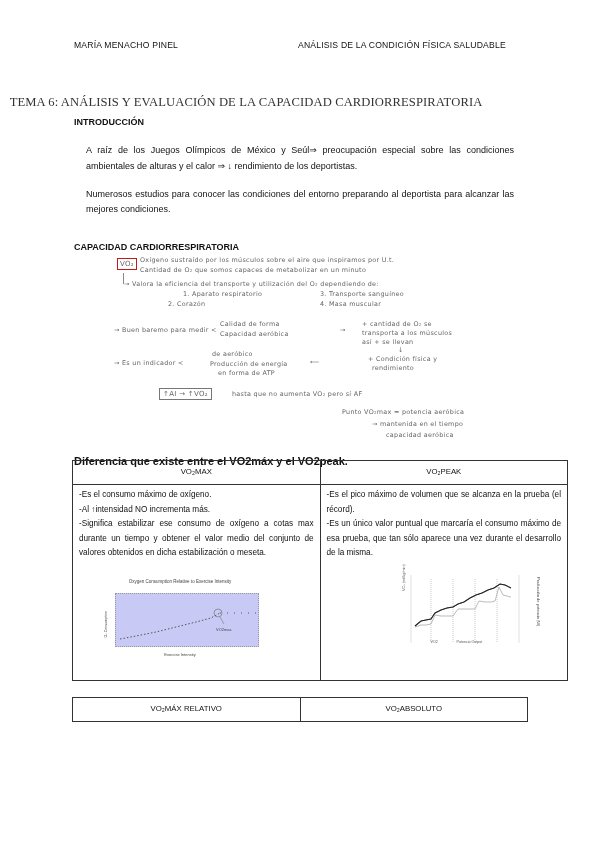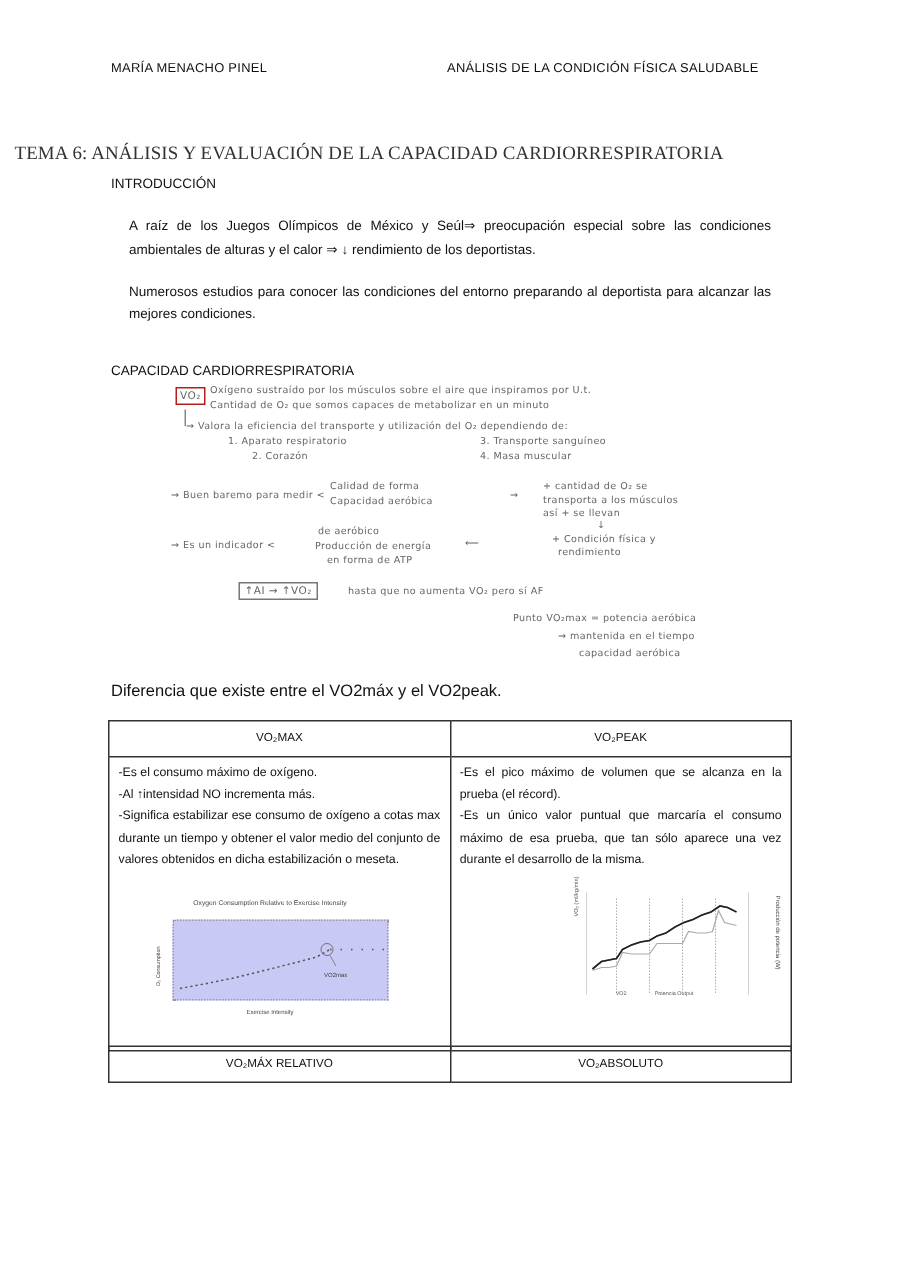--- a/index.html
+++ b/index.html
@@ -1,20 +1,20 @@
 <!DOCTYPE html>
 <html><head>
 <meta charset="utf-8">
 <style>
   html, body { margin:0; padding:0; background:#fff; }
   body { width:600px; height:848px; position:relative; overflow:hidden; font-family:"Liberation Sans", sans-serif; color:#111; }
   .abs { position:absolute; }
   .hdr { font-size:8.6px; letter-spacing:0.2px; top:40px; }
   .title { top:95px; left:0; width:492px; text-align:center; font-family:"Liberation Serif", serif; font-size:12.6px; color:#333; letter-spacing:0.1px; }
-  .sec { font-size:9px; font-weight:normal; }
+  .sec { font-size:9px; font-weight:bold; }
   .para { left:74px; width:452px; font-size:9px; line-height:15.8px; text-align:justify; }
   .para p { margin:12px; }
   .hw { font-family:"DejaVu Sans", sans-serif; font-size:6.4px; color:#666; white-space:nowrap; letter-spacing:0.3px; }
   table.t { position:absolute; border-collapse:collapse; font-size:8.2px; }
   table.t td { border:1.3px solid #333; vertical-align:top; padding:4px 6px; line-height:14.5px; }
   table.t td.h { text-align:center; vertical-align:middle; height:19px; padding:2px 6px; font-size:7.8px; }
   .j { text-align:justify; }
 </style>
 </head>
 <body>
@@ -31,21 +31,21 @@
 </div>
 
 <div class="abs sec" style="left:74px; top:242px;">CAPACIDAD CARDIORRESPIRATORIA</div>
 
 <div class="abs" style="left:110px; top:254px; width:400px; height:195px;">
   <div class="abs hw" style="left:7px; top:4px; border:1px solid #b91c1c; padding:1px 2px; font-size:7px;">VO₂</div>
   <div class="abs hw" style="left:30px; top:2px;">Oxígeno sustraído por los músculos sobre el aire que inspiramos por U.t.</div>
   <div class="abs hw" style="left:30px; top:12px;">Cantidad de O₂ que somos capaces de metabolizar en un minuto</div>
   <div class="abs" style="left:13px; top:19px; width:1px; height:11px; background:#888;"></div>
   <div class="abs hw" style="left:14px; top:26px;">→ Valora la eficiencia del transporte y utilización del O₂ dependiendo de:</div>
-  <div class="abs hw" style="left:42px; top:36px;">1. Aparato respiratorio</div>
+  <div class="abs hw" style="left:73px; top:36px;">1. Aparato respiratorio</div>
   <div class="abs hw" style="left:210px; top:36px;">3. Transporte sanguíneo</div>
   <div class="abs hw" style="left:58px; top:46px;">2. Corazón</div>
   <div class="abs hw" style="left:210px; top:46px;">4. Masa muscular</div>
   <div class="abs hw" style="left:4px; top:72px;">→ Buen baremo para medir &lt;</div>
   <div class="abs hw" style="left:110px; top:66px;">Calidad de forma</div>
   <div class="abs hw" style="left:110px; top:76px;">Capacidad aeróbica</div>
   <div class="abs hw" style="left:230px; top:72px;">→</div>
   <div class="abs hw" style="left:252px; top:66px;">+ cantidad de O₂ se</div>
   <div class="abs hw" style="left:252px; top:75px;">transporta a los músculos</div>
   <div class="abs hw" style="left:252px; top:84px;">así + se llevan</div>
@@ -59,21 +59,21 @@
   <div class="abs hw" style="left:200px; top:104px;">⟵</div>
   <div class="abs hw" style="left:49px; top:134px; border:1px solid #777; padding:1px 3px; font-size:7px;">↑AI → ↑VO₂</div>
   <div class="abs hw" style="left:122px; top:136px;">hasta que no aumenta VO₂ pero sí AF</div>
   <div class="abs hw" style="left:232px; top:154px;">Punto VO₂max = potencia aeróbica</div>
   <div class="abs hw" style="left:262px; top:166px;">→ mantenida en el tiempo</div>
   <div class="abs hw" style="left:276px; top:177px;">capacidad aeróbica</div>
 </div>
 
 <div class="abs sec" style="left:74px; top:455px; font-size:11px;">Diferencia que existe entre el VO2máx y el VO2peak.</div>
 
-<table class="t" style="left:72px; top:480px; width:456px;">
+<table class="t" style="left:72px; top:460px; width:496px;">
   <tbody>
       <tr>
     <td class="h" style="width:50%;">VO₂MAX</td>
     <td class="h">VO₂PEAK</td>
   </tr>
   <tr>
     <td style="height:188px; padding-top:3px;">
       <div>-Es el consumo máximo de oxígeno.</div>
       <div>-Al ↑intensidad NO incrementa más.</div>
       <div class="j">-Significa estabilizar ese consumo de oxígeno a cotas max durante un tiempo y obtener el valor medio del conjunto de valores obtenidos en dicha estabilización o meseta.</div>

